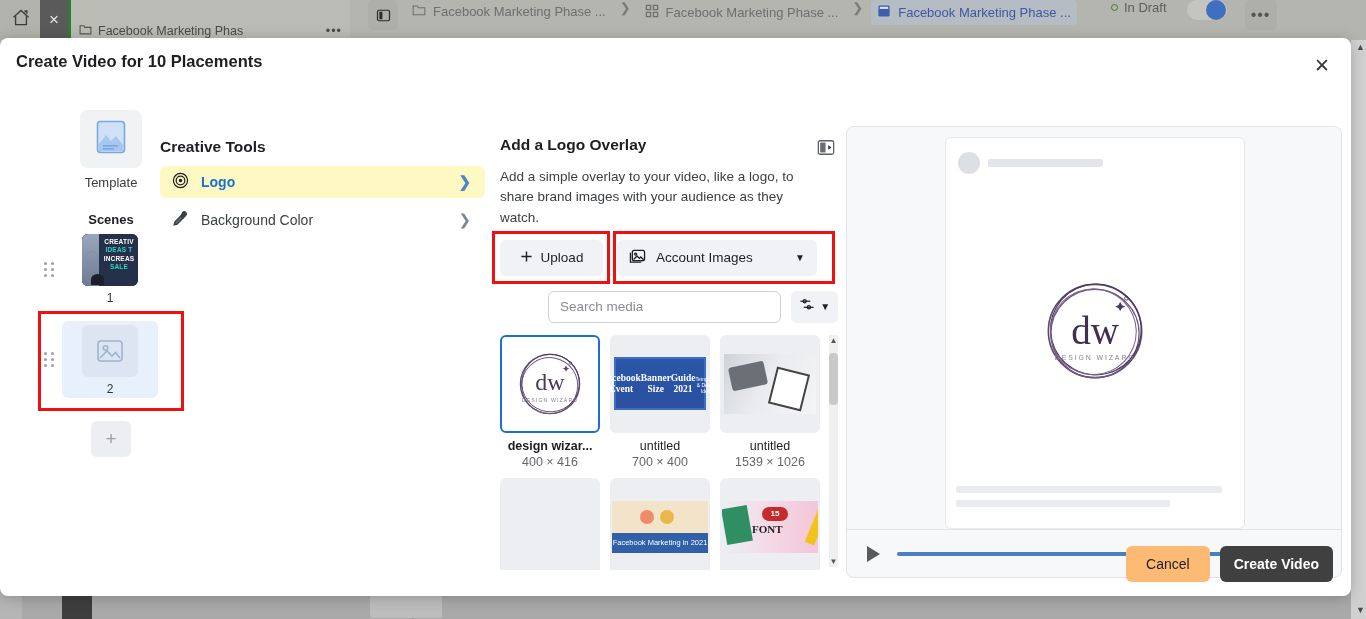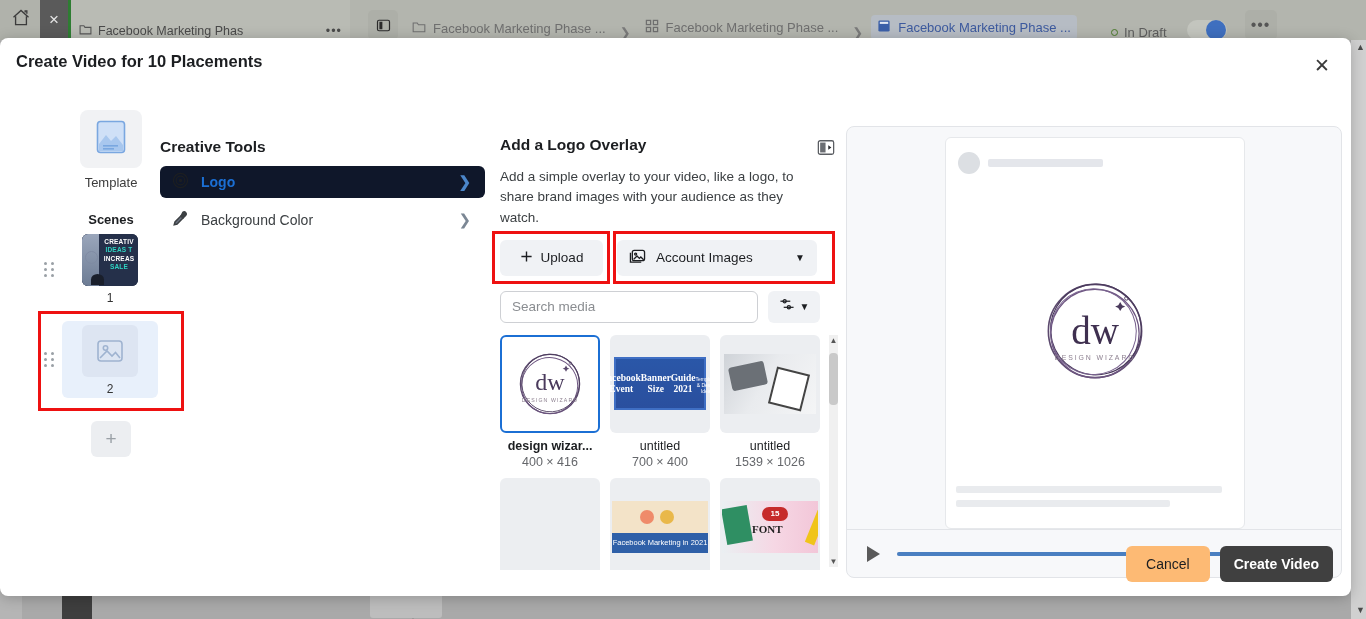--- a/index.html
+++ b/index.html
@@ -31,21 +31,21 @@
     flex: 1; height: 40px; background: #b9bbb4;
     display: flex; align-items: flex-end; padding: 0 8px 2px 8px;
     border-left: 3px solid #2e7d32;
     color: #4a4a4a; font-size: 12.5px; gap: 6px;
   }
   .bg-tab .t-label { white-space: nowrap; overflow: hidden; }
   .bg-tab .t-dots { margin-left: auto; letter-spacing: 1px; }
 
   .bg-breadcrumbs {
     position: absolute; left: 360px; top: 0; height: 40px; right: 0;
-    display: flex; align-items: flex-end; gap: 8px; padding-left: 8px;
+    display: flex; align-items: flex-start; gap: 8px; padding-left: 8px;
   }
   .bc-panel-btn {
     width: 30px; height: 30px; border-radius: 5px; background: #adafa8;
     display: flex; align-items: center; justify-content: center;
   }
   .bc-item { display: flex; align-items: center; gap: 7px; color: #6f6f6f; font-size: 13px; padding: 4px 6px; border-radius: 4px;}
   .bc-item.active { background: #b6bcc4; color: #3d5a9e; }
   .bc-sep { color: #7a7a7a; font-size: 13px; }
   .bc-status { display: flex; align-items: center; gap: 6px; margin-left: 26px; color: #5d5d5d; font-size: 13px;}
   .bc-dot { width: 7px; height: 7px; border-radius: 50%; border: 1.5px solid #4a7a2a; }
@@ -130,21 +130,21 @@
 
   
   .col-tools { position: absolute; left: 160px; top: 100px; width: 325px; }
   .tools-heading { font-size: 15.5px; font-weight: bold; color: #1c1e21; margin-bottom: 10px; }
   .tool-item {
     height: 32px; display: flex; align-items: center; gap: 12px;
     padding: 0 14px 0 12px; border-radius: 6px; cursor: pointer;
     font-size: 14px; color: #3c4043;
   }
   .tool-item + .tool-item { margin-top: 6px; }
-  .tool-item.active { background: #0f172a; color: #1b6fd4; font-weight: bold; }
+  .tool-item.active { background: #fef9c3; color: #1b6fd4; font-weight: bold; }
   .tool-item .chev { margin-left: auto; color: #7b8794; font-size: 15px; }
   .tool-item.active .chev { color: #4b86c9; }
 
   
   .col-logo { position: absolute; left: 500px; top: 98px; width: 338px; bottom: 60px; }
   .logo-head-row { display: flex; align-items: flex-start; }
   .logo-title { font-size: 15.5px; font-weight: bold; color: #1c1e21; }
   .panel-toggle-btn {
     margin-left: auto; width: 24px; height: 22px; border-radius: 4px;
     display: flex; align-items: center; justify-content: center; cursor: pointer;
@@ -165,21 +165,21 @@
   .btn-account .caret { margin-left: auto; font-size: 10px; color: #1c1e21;}
   .hl-upload {
     position: absolute; left: -8px; top: -9px; width: 118px; height: 53px;
     border: 3px solid #ee1111; pointer-events: none;
   }
   .hl-account {
     position: absolute; left: 113px; top: -9px; width: 222px; height: 53px;
     border: 3px solid #ee1111; pointer-events: none;
   }
 
-  .search-row { margin-top: 15px; display: flex; gap: 10px; align-items: center;}
+  .search-row { margin-top: 15px; display: flex; gap: 10px; align-items: center; margin-left: 48px;}
   .search-input {
     width: 258px; height: 32px; border: 1px solid #ced0d4; border-radius: 6px;
     padding: 0 11px; font-size: 13.5px; color: #1c1e21;
     font-family: "Liberation Sans", sans-serif; background: #fff;
   }
   .search-input::placeholder { color: #8a8d91; }
   .filter-btn {
     width: 52px; height: 32px; background: #f0f2f5; border-radius: 6px;
     display: flex; align-items: center; justify-content: center; gap: 5px; cursor: pointer;
   }

